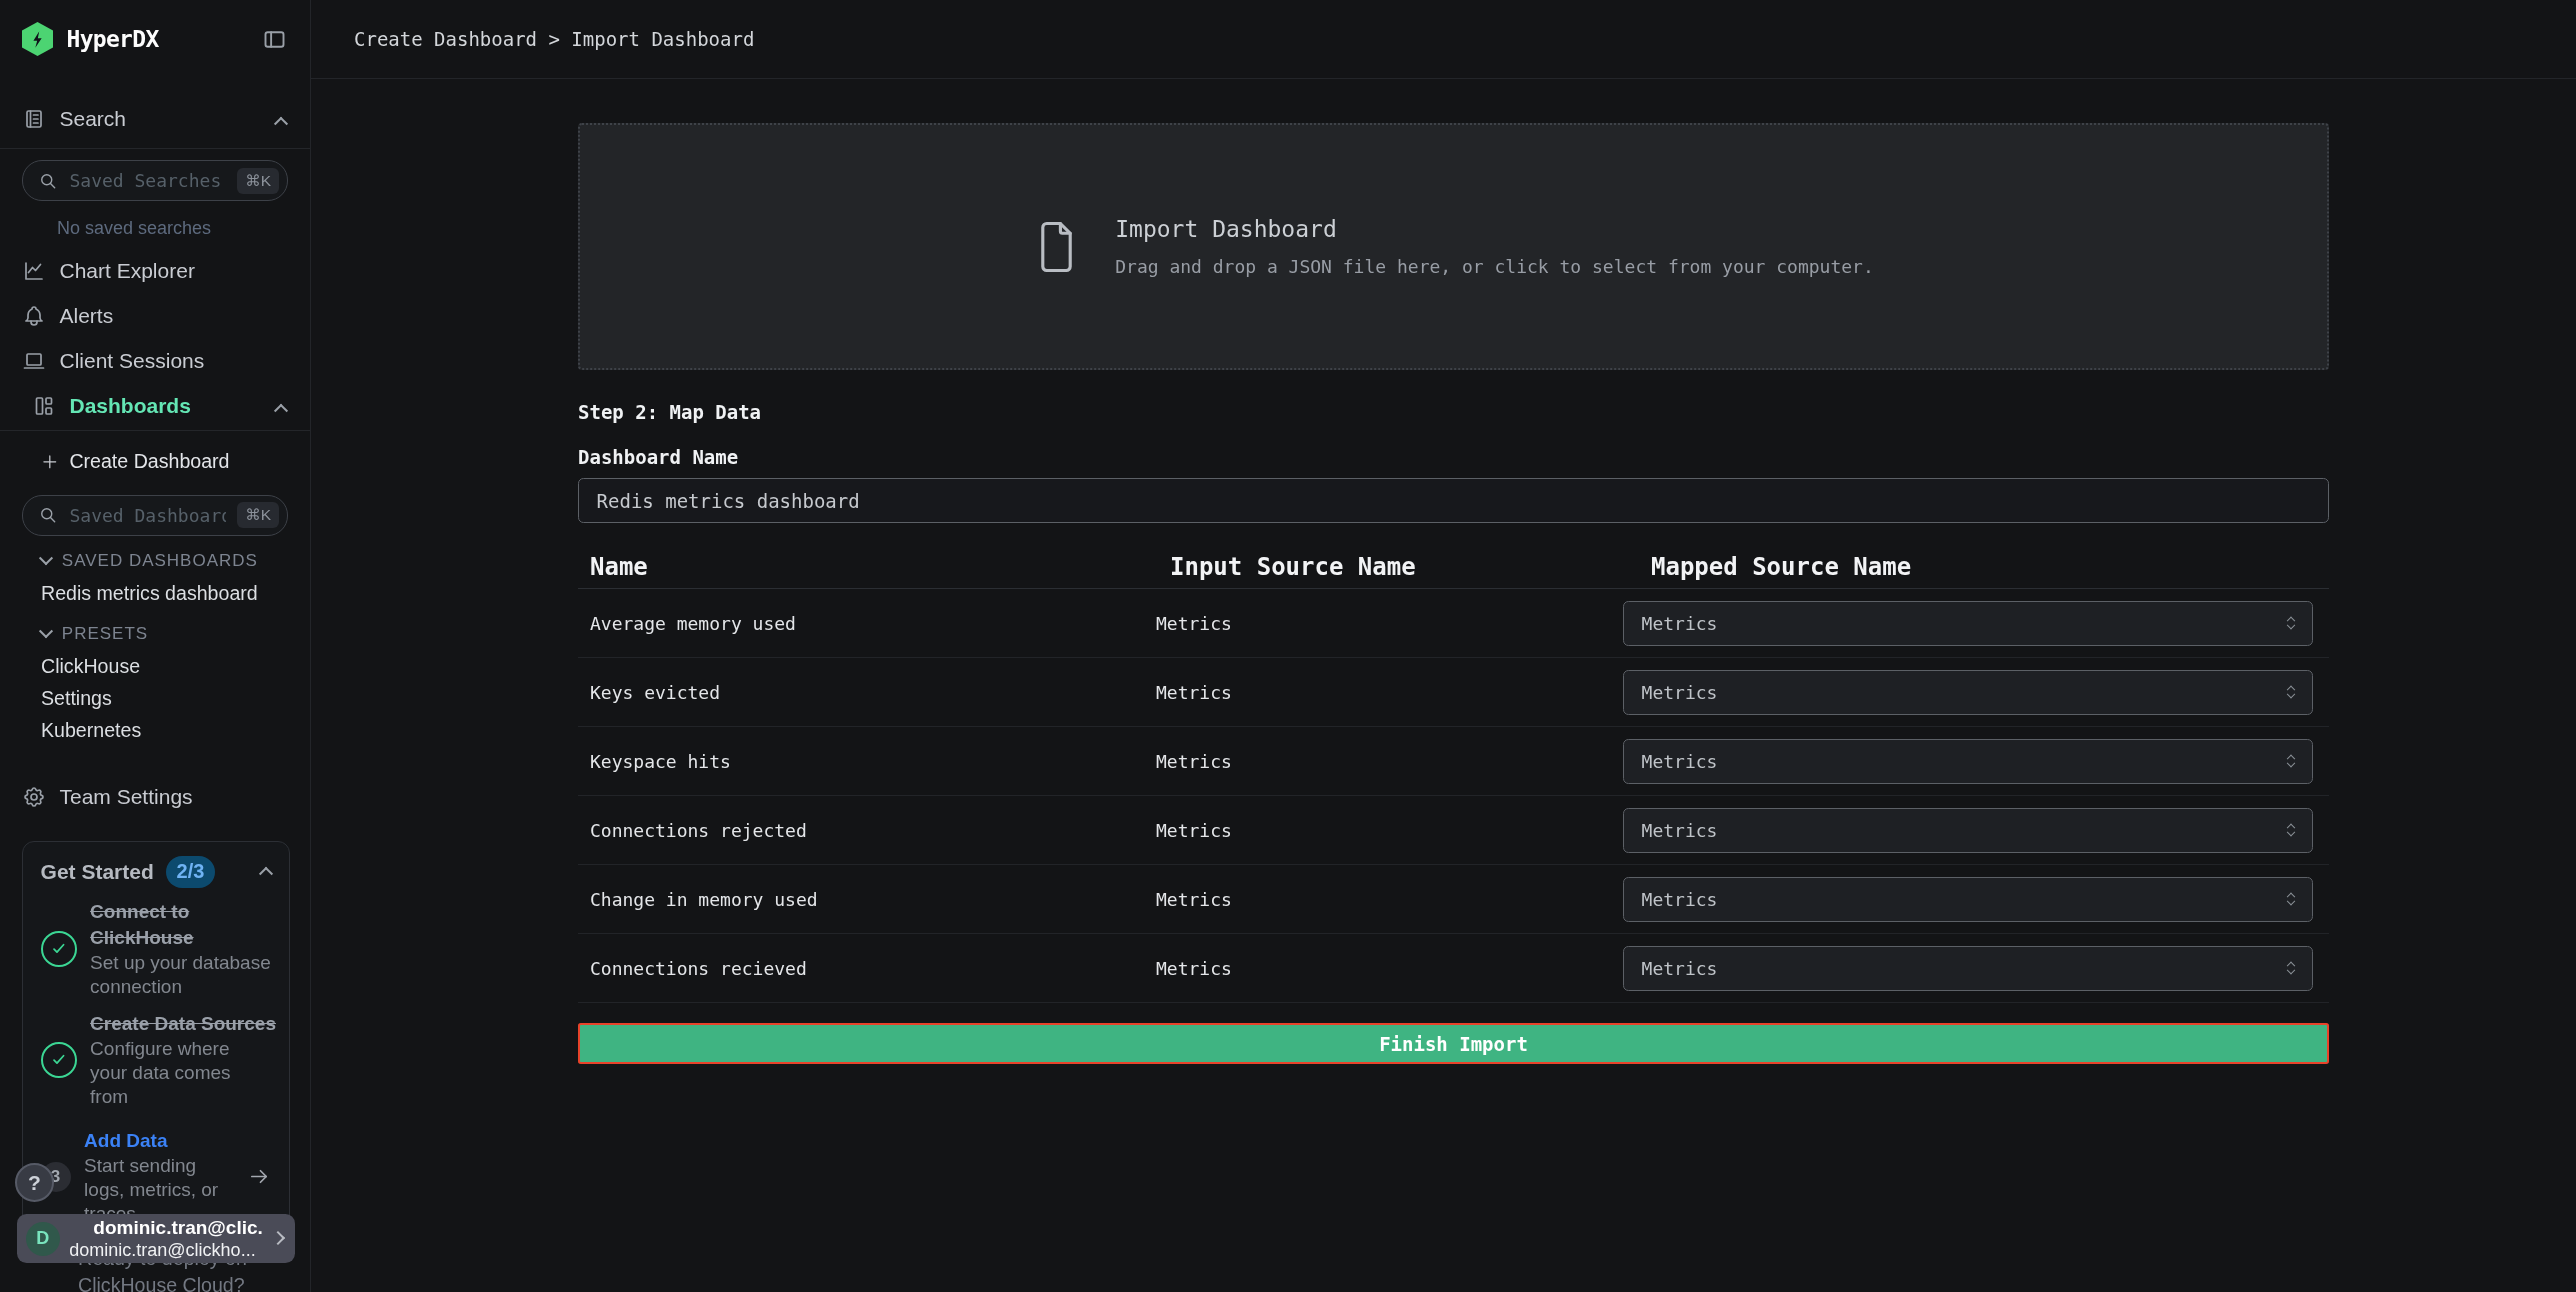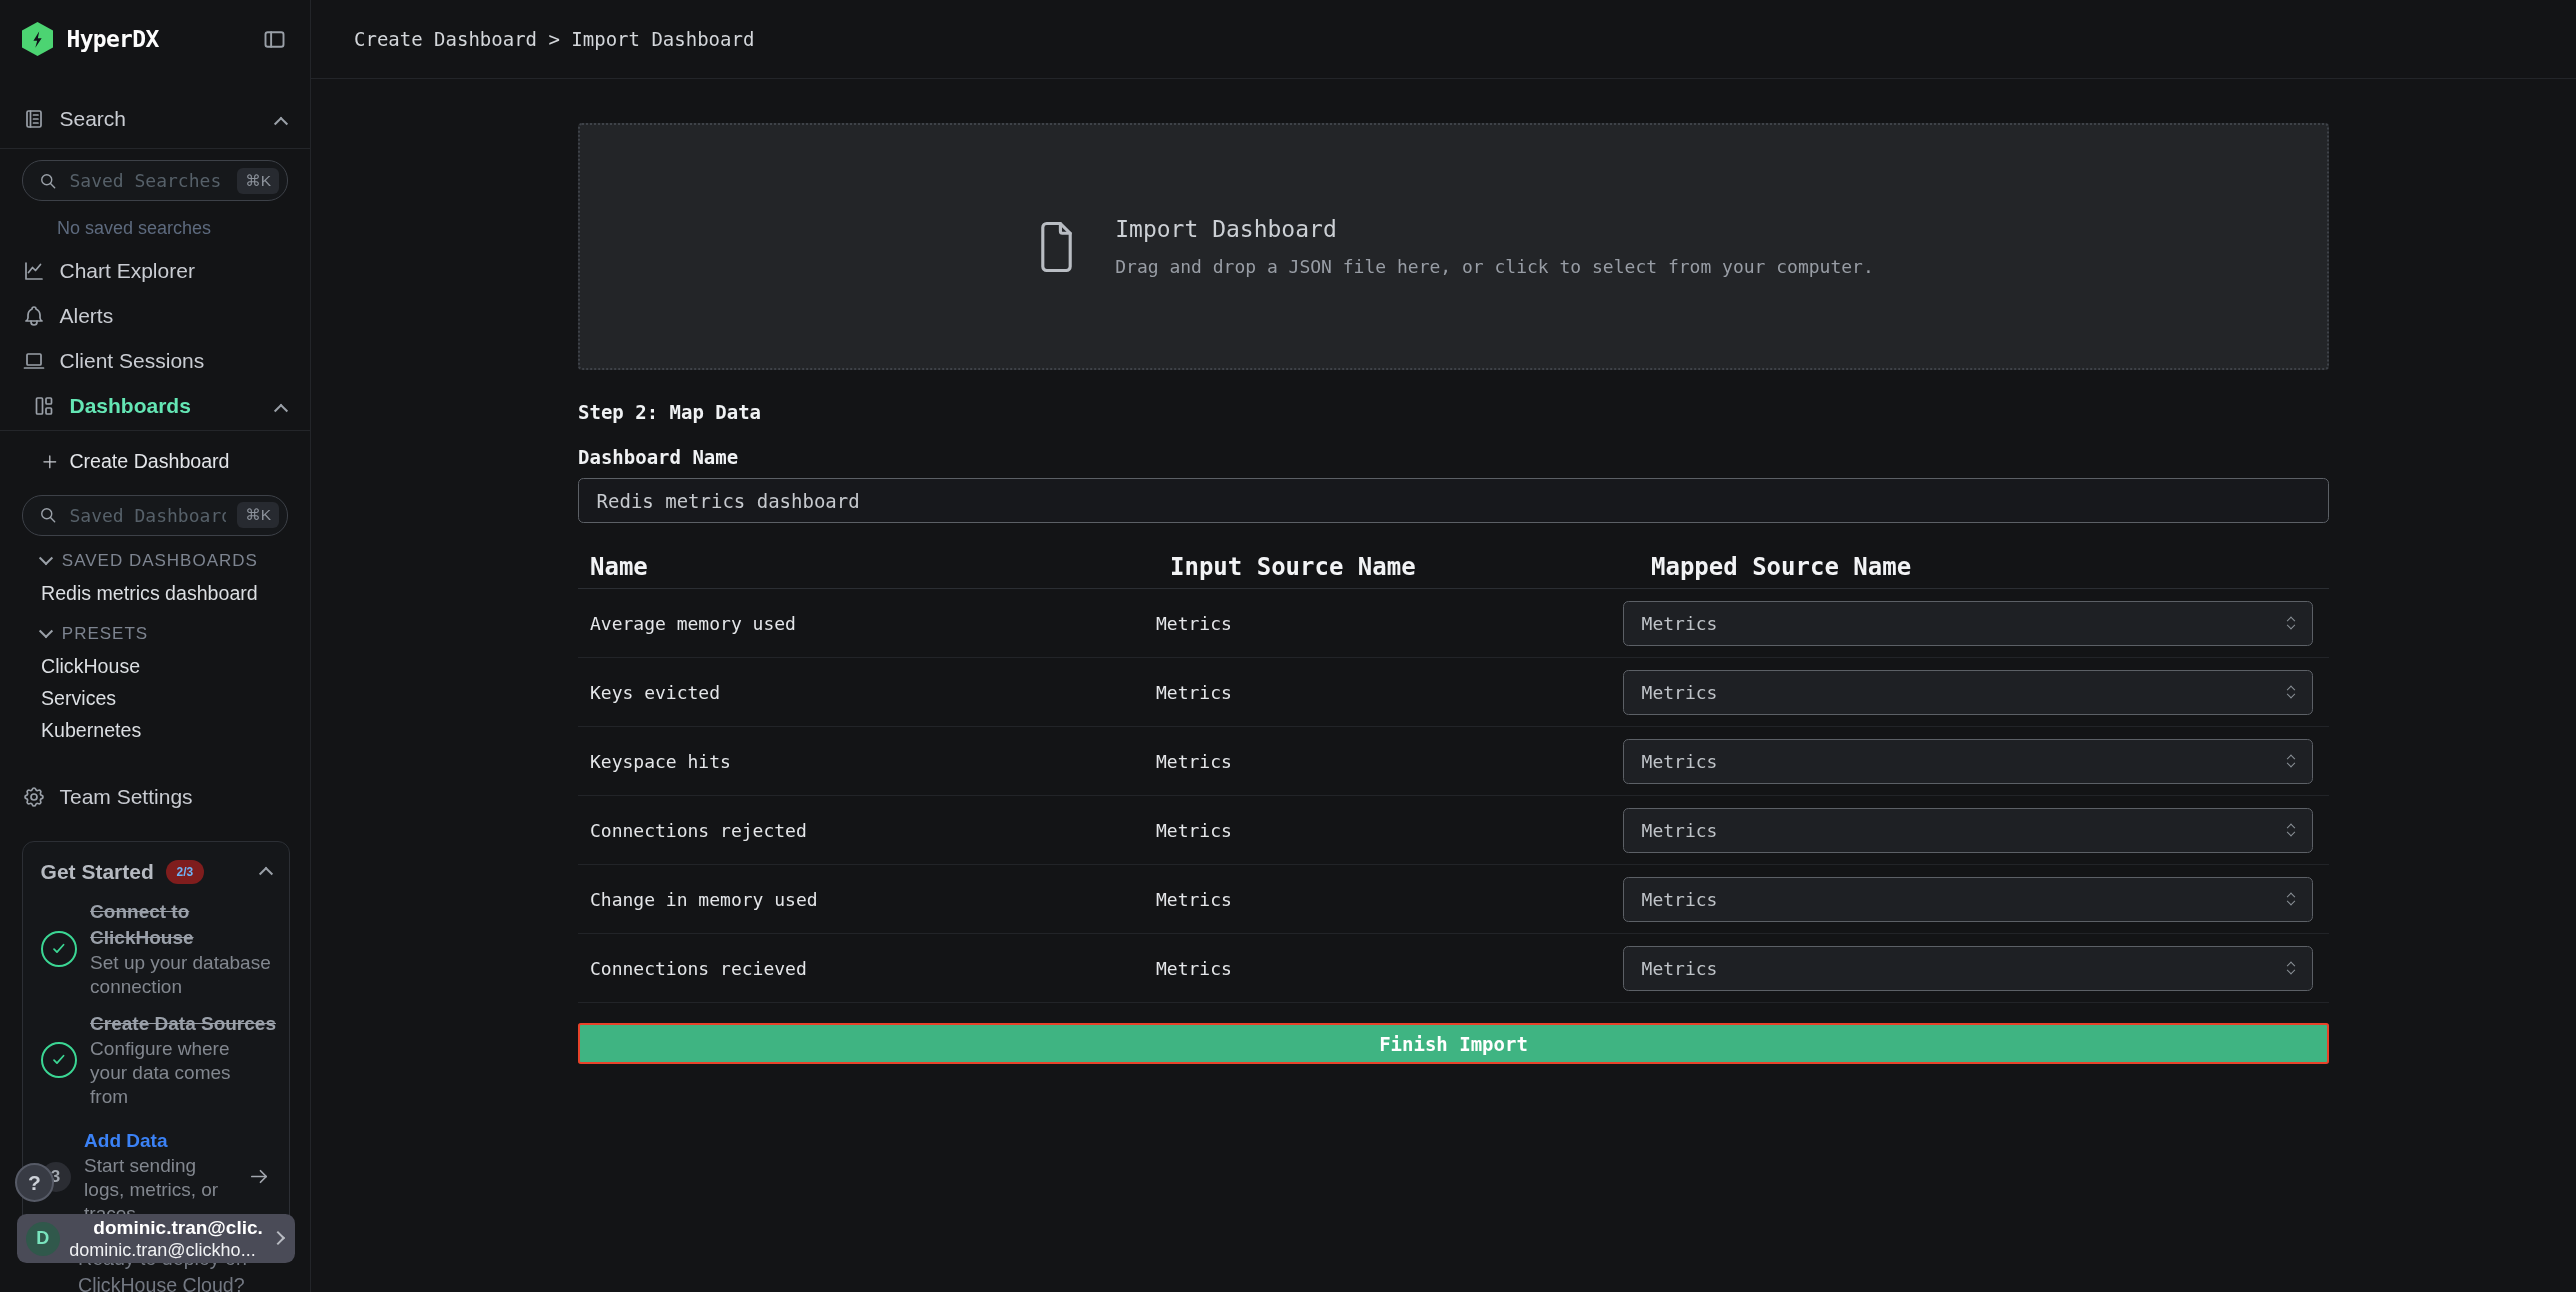--- a/index.html
+++ b/index.html
@@ -79,21 +79,21 @@
 
   
   .gs-card {
     margin:25px 20px 0 22px; flex:none;
     border:1.4px solid #2c2f35; border-radius:12px; background:#15171a;
     padding:16px 17.6px;
   }
   .gs-head { display:flex; align-items:center; gap:12px; height:27px; }
   .gs-title-main { font-size:21px; font-weight:700; color:#b6bac1; }
   .gs-badge {
-    background:#7f1d1d; color:#6fb3f4; font-size:12px; font-weight:700;
+    background:#0c4a6e; color:#6fb3f4; font-size:20px; font-weight:700;
     padding:4.7px 10.8px; border-radius:675px;
   }
   .gs-head .chev-wrap { margin-left:auto; }
   .gs-item { display:flex; align-items:center; gap:13.5px; }
   .check-circle {
     width:36px; height:36px; border-radius:50%; border:2px solid #3bd694;
     display:flex; align-items:center; justify-content:center; flex:none;
   }
   .step-badge {
     width:30px; height:30px; border-radius:50%; background:#2b2d33;
@@ -283,21 +283,21 @@
   </div>
 
   <div class="sub-row section-hdr" style="margin-top:13px;">
     <span><i class="chev down"></i></span>
     <span>PRESETS</span>
   </div>
   <div class="sub-row sub-item" style="margin-top:4.7px;">
     <span>ClickHouse</span>
   </div>
   <div class="sub-row sub-item">
-    <span>Services</span>
+    <span>Settings</span>
   </div>
   <div class="sub-row sub-item">
     <span>Kubernetes</span>
   </div>
 
   <div class="nav-item" style="margin-top:32px;">
     <svg class="ic" width="24" height="24" viewBox="0 0 24 24">
         <path d="M10.325 4.317c.426 -1.756 2.924 -1.756 3.35 0a1.724 1.724 0 0 0 2.573 1.066c1.543 -.94 3.31 .826 2.37 2.37a1.724 1.724 0 0 0 1.065 2.572c1.756 .426 1.756 2.924 0 3.35a1.724 1.724 0 0 0 -1.066 2.573c.94 1.543 -.826 3.31 -2.37 2.37a1.724 1.724 0 0 0 -2.572 1.065c-.426 1.756 -2.924 1.756 -3.35 0a1.724 1.724 0 0 0 -2.573 -1.066c-1.543 .94 -3.31 -.826 -2.37 -2.37a1.724 1.724 0 0 0 -1.065 -2.572c-1.756 -.426 -1.756 -2.924 0 -3.35a1.724 1.724 0 0 0 1.066 -2.573c-.94 -1.543 .826 -3.31 2.37 -2.37c1 .608 2.296 .07 2.572 -1.065z"></path>
         <circle cx="12" cy="12" r="3"></circle>
       </svg>

